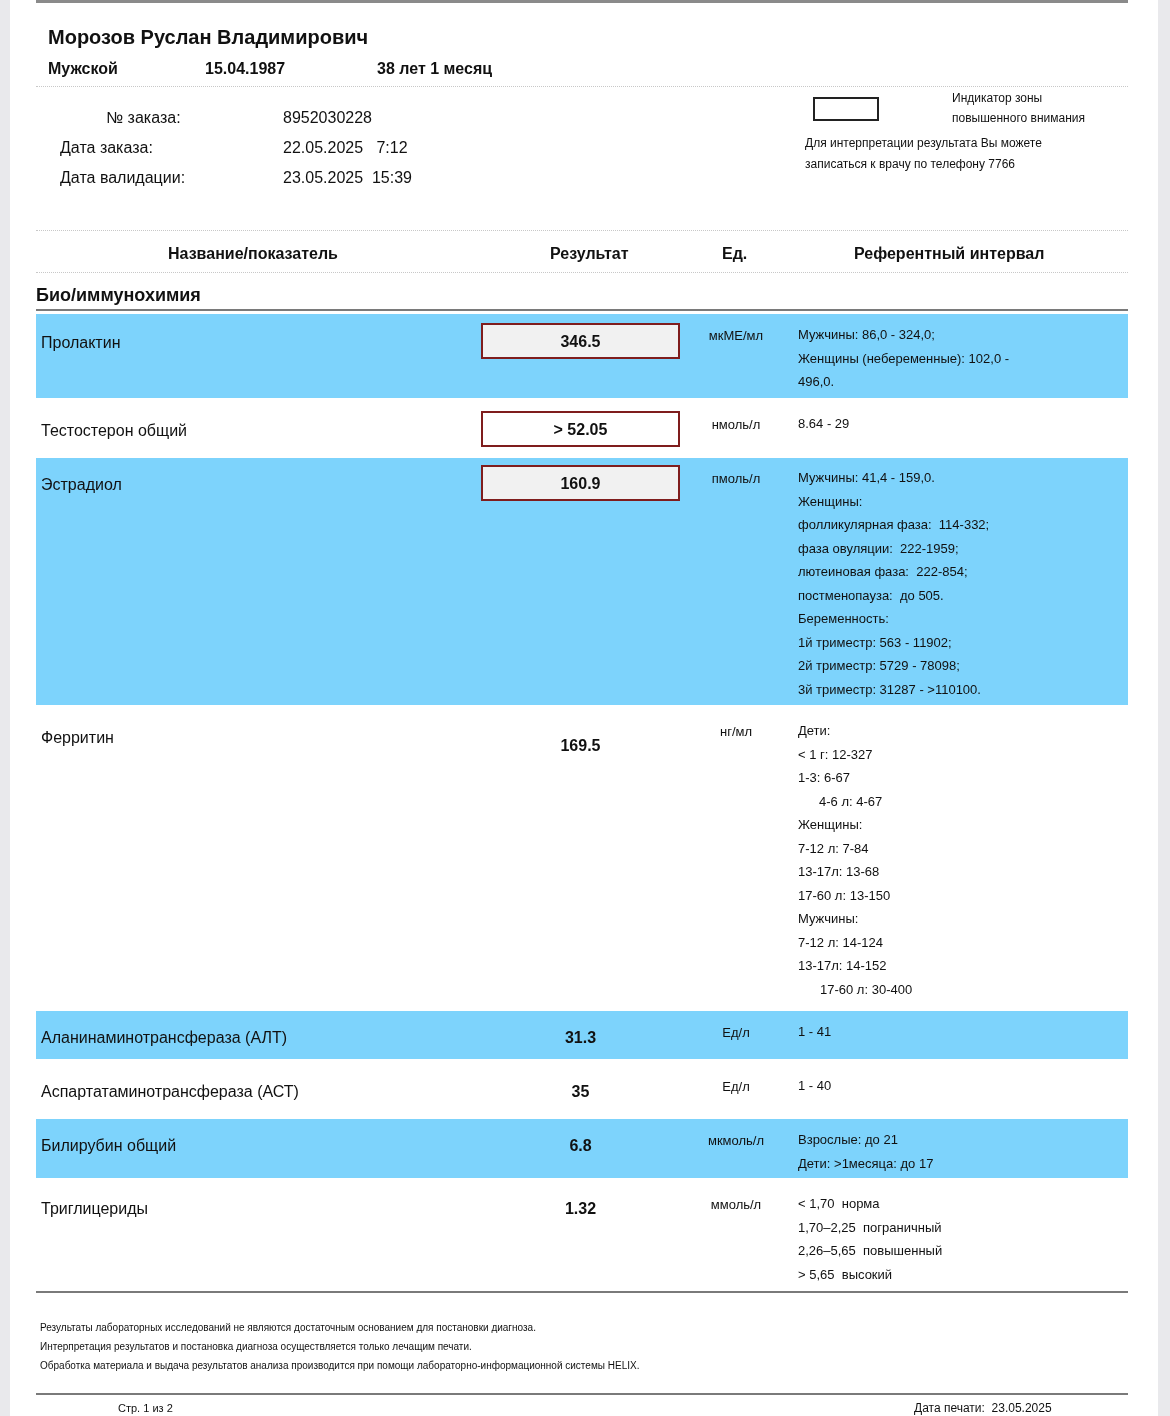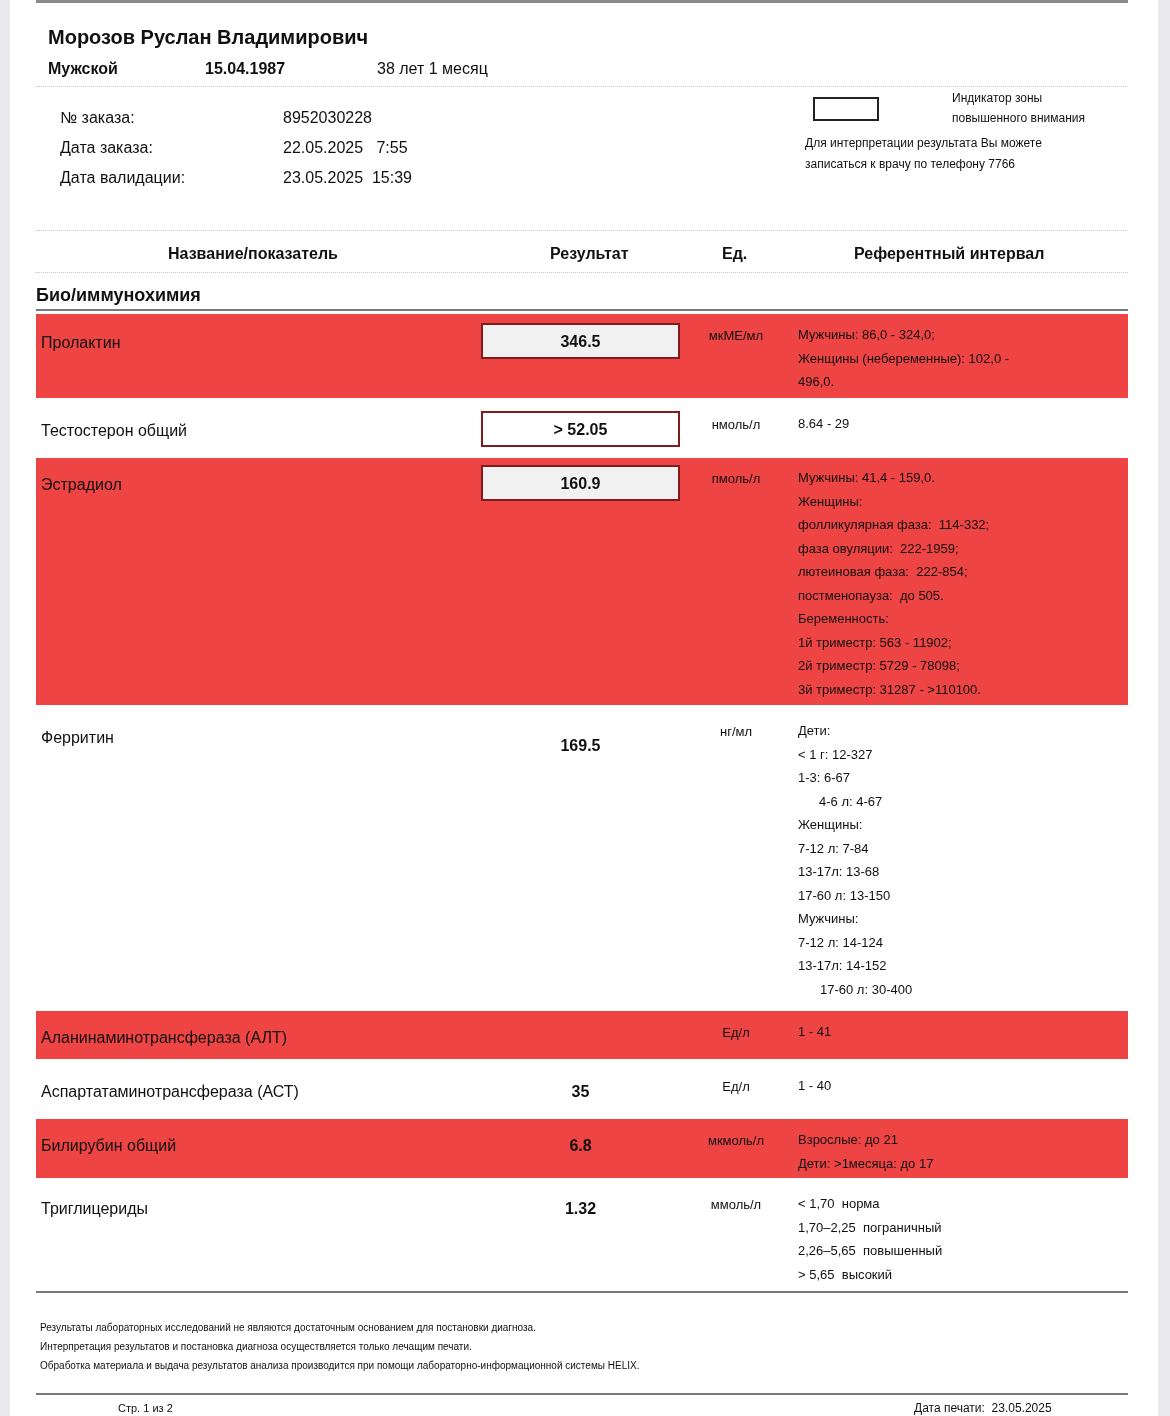--- a/index.html
+++ b/index.html
@@ -12,32 +12,32 @@
   }
   .page {
     position: absolute; left: 10px; top: 0; width: 1148px; height: 1416px;
     background: #ffffff;
   }
   .abs { position: absolute; white-space: nowrap; }
   .topline { position: absolute; left: 26px; top: 0; width: 1092px; height: 3px; background: #8a8a8a; }
   .patient-name { left: 38px; top: 26px; font-size: 20px; font-weight: bold; }
   .patient-sex { left: 38px; top: 60px; font-size: 16px; font-weight: bold; }
   .patient-dob { left: 195px; top: 60px; font-size: 16px; font-weight: bold; }
-  .patient-age { left: 367px; top: 60px; font-size: 16px; font-weight: normal; }
+  .patient-age { left: 367px; top: 60px; font-size: 16px; font-weight: bold; }
   .dotted { position: absolute; left: 26px; width: 1092px; border-top: 1px dotted #c8c8c8; height: 0; }
   .info-label { left: 50px; font-size: 16px; }
   .info-value { left: 273px; font-size: 16px; }
   .indicator-box { position: absolute; left: 803px; top: 97px; width: 66px; height: 24px; border: 2px solid #222; box-sizing: border-box; }
   .indicator-text { left: 942px; font-size: 12px; line-height: 20px; }
   .interp-text { left: 795px; font-size: 12px; line-height: 21px; }
   .col-head { top: 245px; font-size: 16px; font-weight: bold; }
   .section-title { left: 26px; top: 285px; font-size: 18px; font-weight: bold; }
   .section-line { position: absolute; left: 26px; top: 309px; width: 1092px; height: 2px; background: #7a7a7a; }
   .row { position: absolute; left: 26px; width: 1092px; }
-  .row.shade { background: #ef4444; }
+  .row.shade { background: #7dd3fc; }
   .cell-name { position: absolute; left: 5px; font-size: 16px; white-space: nowrap; }
   .cell-result { position: absolute; left: 445px; width: 199px; height: 36px; box-sizing: border-box; font-size: 16px; font-weight: bold; text-align: center; line-height: 34px; }
   .cell-result.flag { border: 2px solid #7f1d1d; background: #fff; }
   .row.shade .cell-result.flag { background: #f1f1f1; }
   .cell-unit { position: absolute; left: 660px; width: 80px; text-align: center; font-size: 13px; }
   .cell-ref { position: absolute; left: 762px; font-size: 13px; line-height: 23.5px; }
   .cell-ref div { white-space: nowrap; }
   .bottom-line { position: absolute; left: 26px; width: 1092px; height: 2px; background: #7a7a7a; }
   .disclaimer { left: 30px; font-size: 10px; line-height: 19px; }
   .footer-page { left: 108px; top: 1402px; font-size: 11px; }
@@ -49,24 +49,24 @@
 <div class="page">
   <div class="topline"></div>
 
   <div class="abs patient-name">Морозов Руслан Владимирович</div>
   <div class="abs patient-sex">Мужской</div>
   <div class="abs patient-dob">15.04.1987</div>
   <div class="abs patient-age">38 лет 1 месяц</div>
 
   <div class="dotted" style="top:86px;"></div>
 
-  <div class="abs info-label" style="top:109px;">№ заказа:</div>
+  <div class="abs info-label" style="top:109px;margin-left:46px;">№ заказа:</div>
   <div class="abs info-value" style="top:109px;">8952030228</div>
   <div class="abs info-label" style="top:139px;">Дата заказа:</div>
-  <div class="abs info-value" style="top:139px; white-space:pre;">22.05.2025   7:55</div>
+  <div class="abs info-value" style="top:139px; white-space:pre;">22.05.2025   7:12</div>
   <div class="abs info-label" style="top:169px;">Дата валидации:</div>
   <div class="abs info-value" style="top:169px; white-space:pre;">23.05.2025  15:39</div>
 
   <div class="indicator-box"></div>
   <div class="abs indicator-text" style="top:88px;">Индикатор зоны</div>
   <div class="abs indicator-text" style="top:108px;">повышенного внимания</div>
   <div class="abs interp-text" style="top:133px;">Для интерпретации результата Вы можете</div>
   <div class="abs interp-text" style="top:154px;">записаться к врачу по телефону 7766</div>
 
   <div class="dotted" style="top:230px;"></div>
@@ -129,20 +129,21 @@
           <div style="white-space: pre;">13-17л: 13-68</div>
           <div style="white-space: pre;">17-60 л: 13-150</div>
           <div style="white-space: pre;">Мужчины:</div>
           <div style="white-space: pre;">7-12 л: 14-124</div>
           <div style="white-space: pre;">13-17л: 14-152</div>
           <div style="white-space: pre; margin-left: 22px;">17-60 л: 30-400</div>
         </div>
       </div>
       <div class="row shade" style="top: 1011px; height: 48px;">
         <div class="cell-name" style="top: 18px;">Аланинаминотрансфераза (АЛТ)</div>
+        <div class="cell-result" style="top: 10px;">31.3</div>
         <div class="cell-unit" style="top: 14px;">Ед/л</div>
         <div class="cell-ref" style="top: 9px;">
           <div style="white-space: pre;">1 - 41</div>
         </div>
       </div>
       <div class="row" style="top: 1059px; height: 60px;">
         <div class="cell-name" style="top: 24px;">Аспартатаминотрансфераза (АСТ)</div>
         <div class="cell-result" style="top: 16px;">35</div>
         <div class="cell-unit" style="top: 20px;">Ед/л</div>
         <div class="cell-ref" style="top: 15px;">

